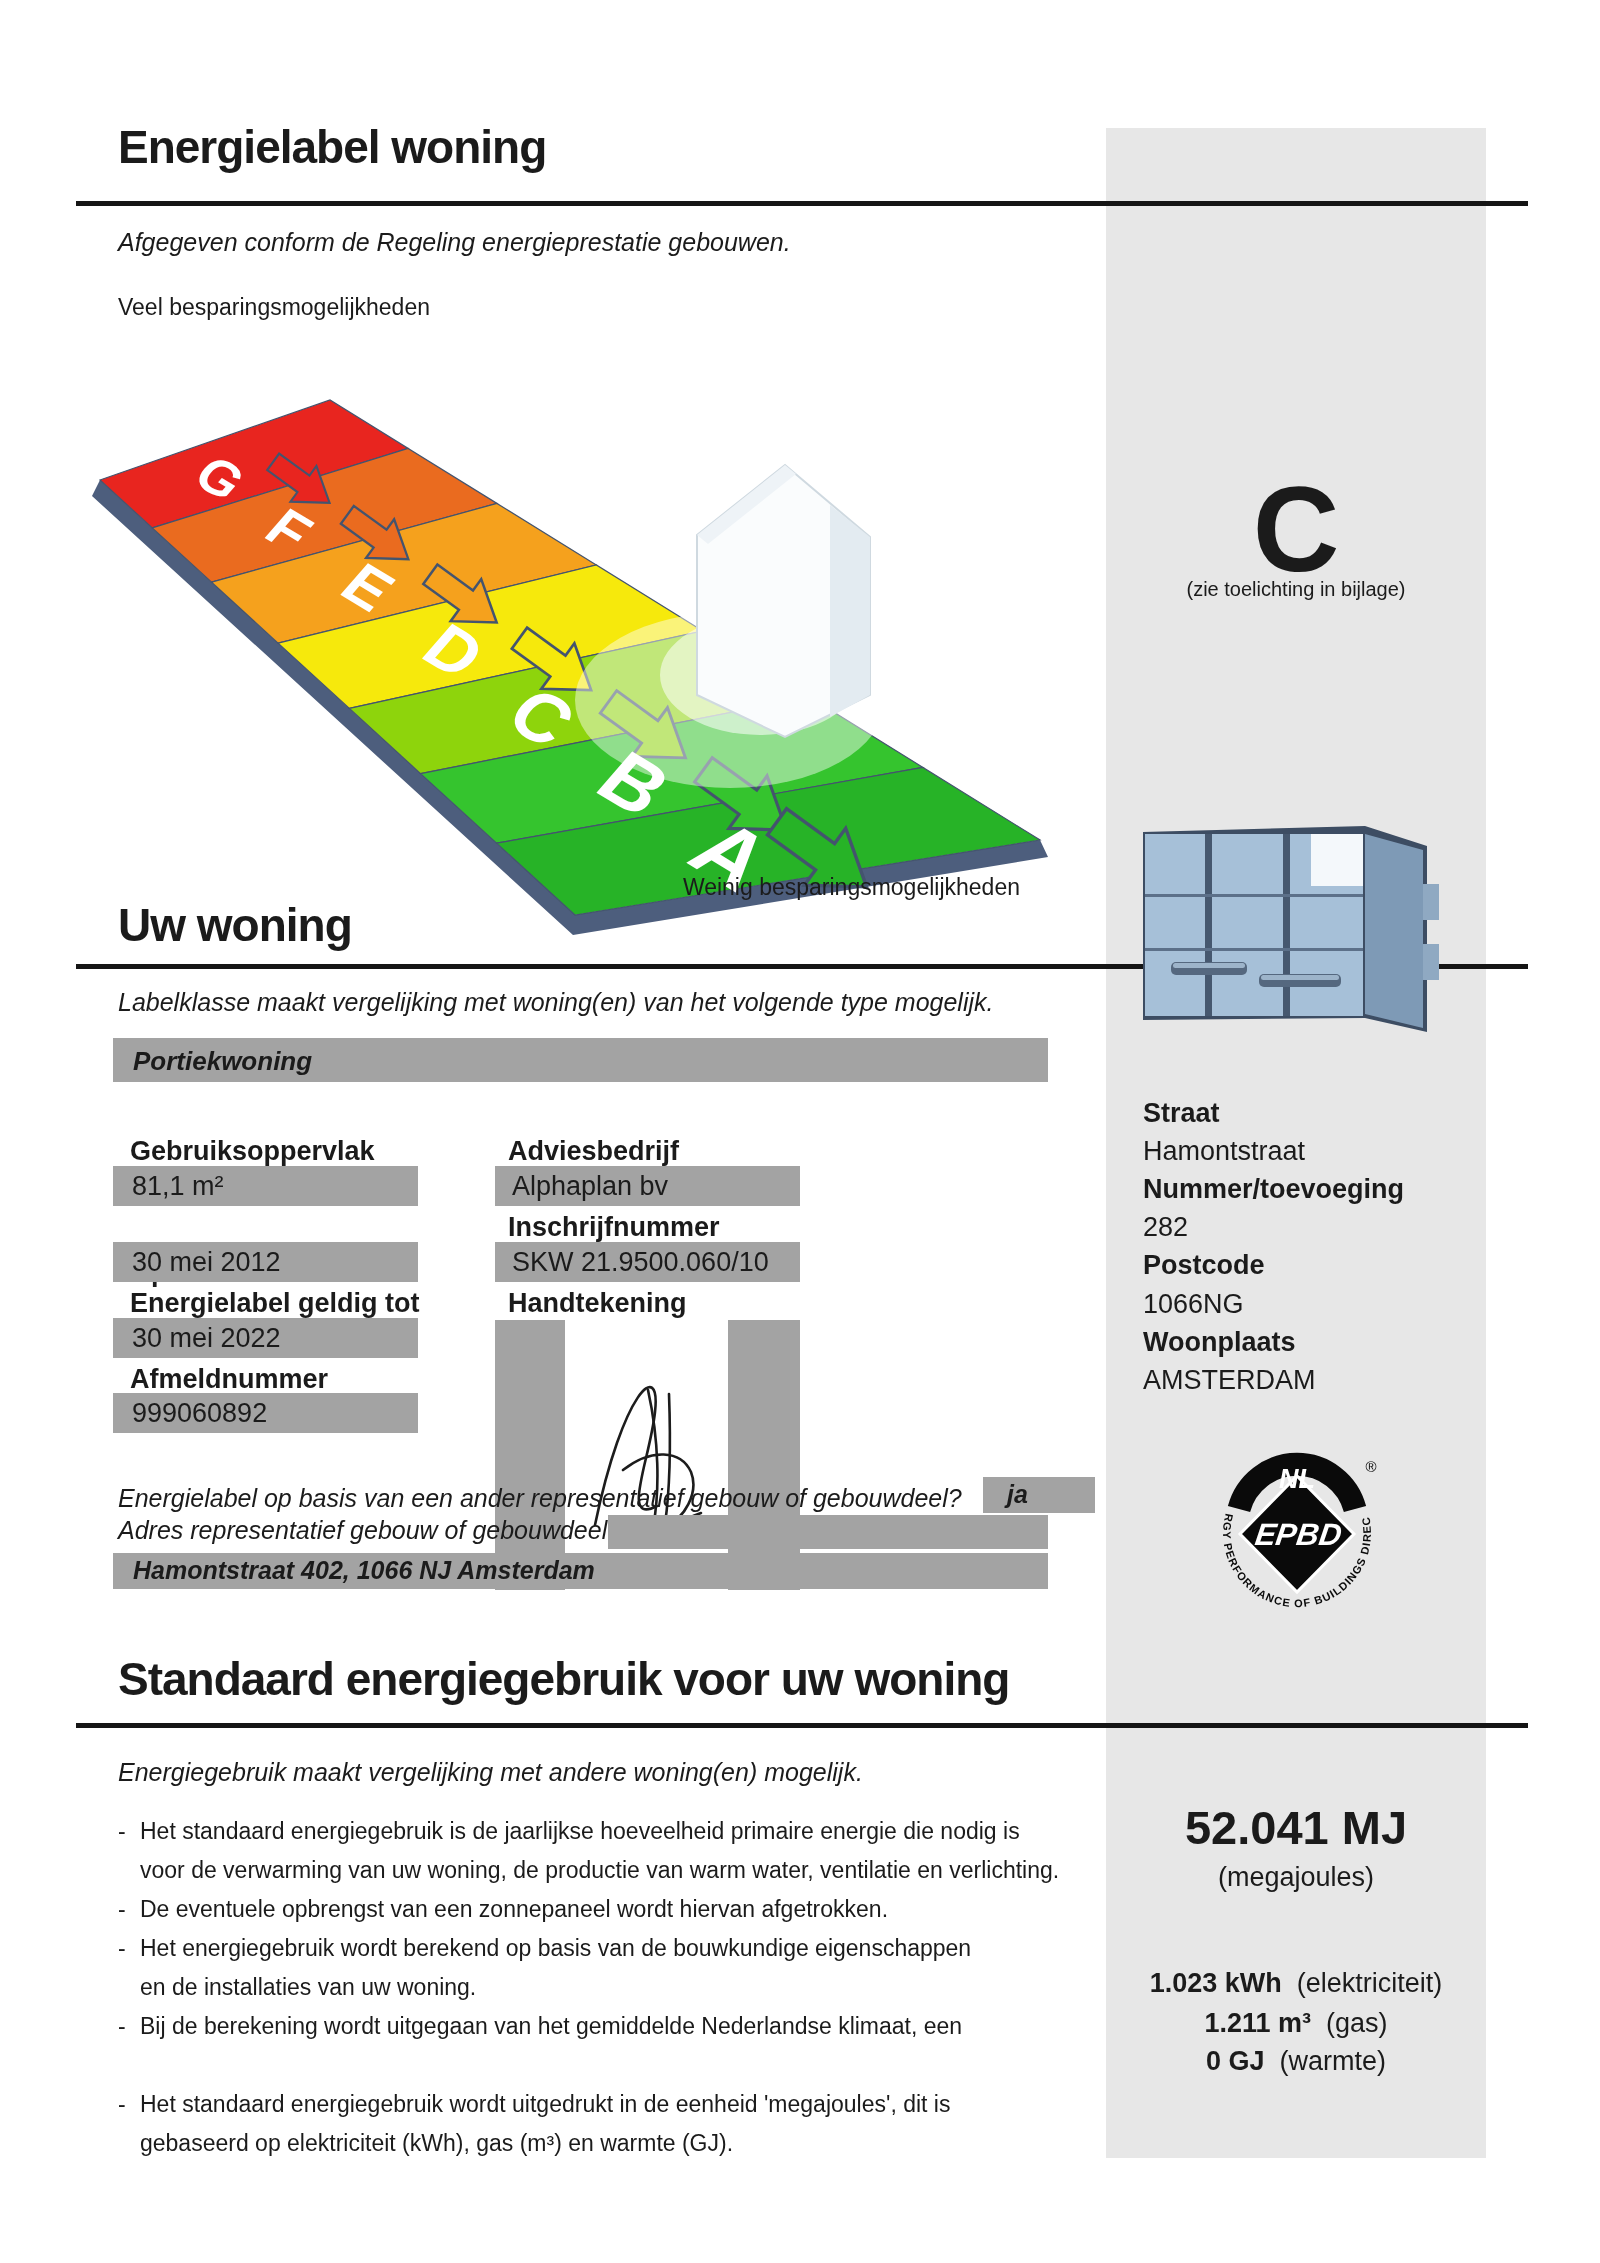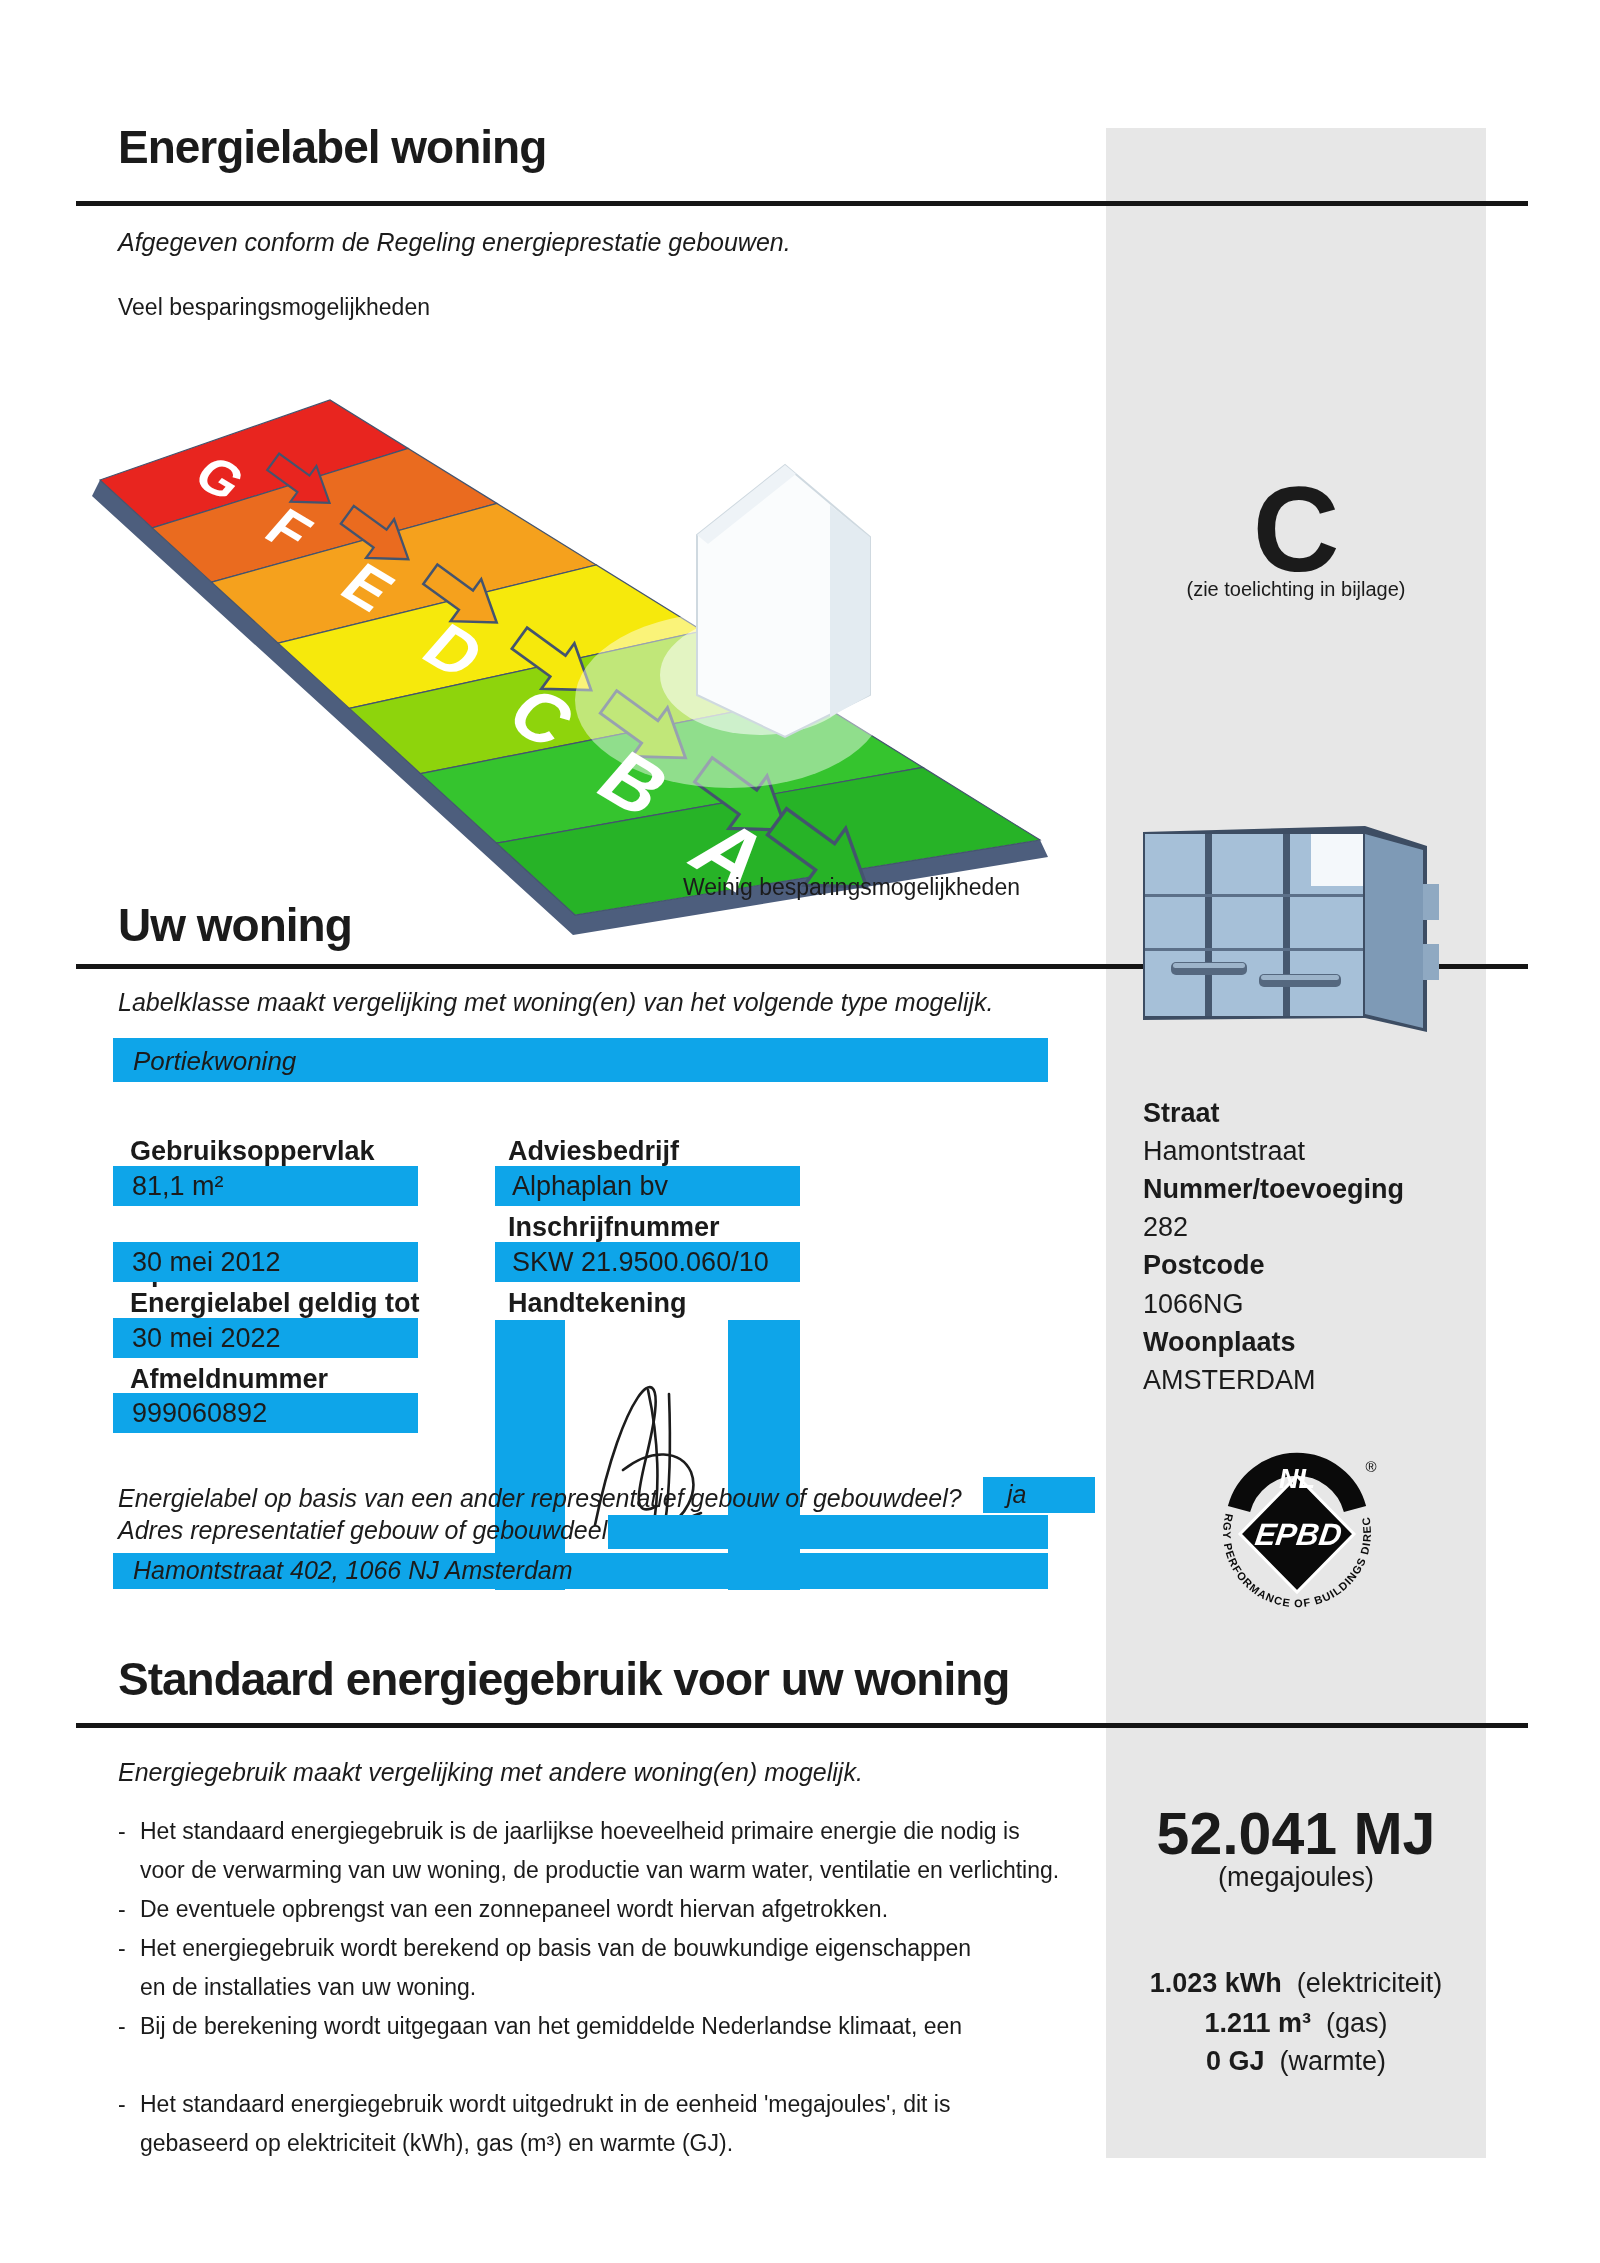--- a/index.html
+++ b/index.html
@@ -9,39 +9,39 @@
   
   .gray-col{position:absolute;left:1106px;top:128px;width:380px;height:2030px;background:#e7e7e7;}
   
   .rule{position:absolute;left:76px;width:1452px;height:5px;background:#151515;}
   .rule1{top:201px;} .rule2{top:964px;} .rule3{top:1723px;}
   
   .h1{font-size:46px;font-weight:bold;letter-spacing:-1px;}
   .sub{font-size:25px;font-style:italic;}
   .note{font-size:23px;}
   
-  .gbox{position:absolute;background:#0ea5e9;}
+  .gbox{position:absolute;background:#a3a3a3;font-weight:bold;}
   .ptext{font-size:26px;font-style:italic;}
   
   .flabel{font-size:27px;font-weight:bold;position:absolute;white-space:nowrap;}
   .fval{font-size:27px;position:absolute;white-space:nowrap;}
   
   .rep{font-size:25px;font-style:italic;position:absolute;white-space:nowrap;}
   
   .bline{position:absolute;left:118px;font-size:23px;white-space:nowrap;}
   .bline .dash{display:inline-block;width:22px;}
   .bl0{top:1818px;} .bl1{top:1857px;} .bl2{top:1896px;} .bl3{top:1935px;} .bl4{top:1974px;}
   .bl5{top:2013px;} .bl6{top:2052px;} .bl7{top:2091px;} .bl8{top:2130px;}
   
   .rc-center{position:absolute;left:1106px;width:380px;text-align:center;white-space:nowrap;}
   .big-letter{font-size:120px;font-weight:bold;}
   .rating-note{font-size:20px;}
   .addr-label{font-size:27px;font-weight:bold;position:absolute;left:1143px;white-space:nowrap;}
   .addr-val{font-size:27px;position:absolute;left:1143px;white-space:nowrap;}
-  .total{font-size:59px;font-weight:bold;}
+  .total{font-size:47px;font-weight:bold;}
   .total-unit{font-size:27px;}
   .bd-line{font-size:27px;}
   .bd-line b{font-weight:bold;}
 </style>
 </head>
 <body>
 
 <div class="page">
 
   <div class="gray-col"></div>

